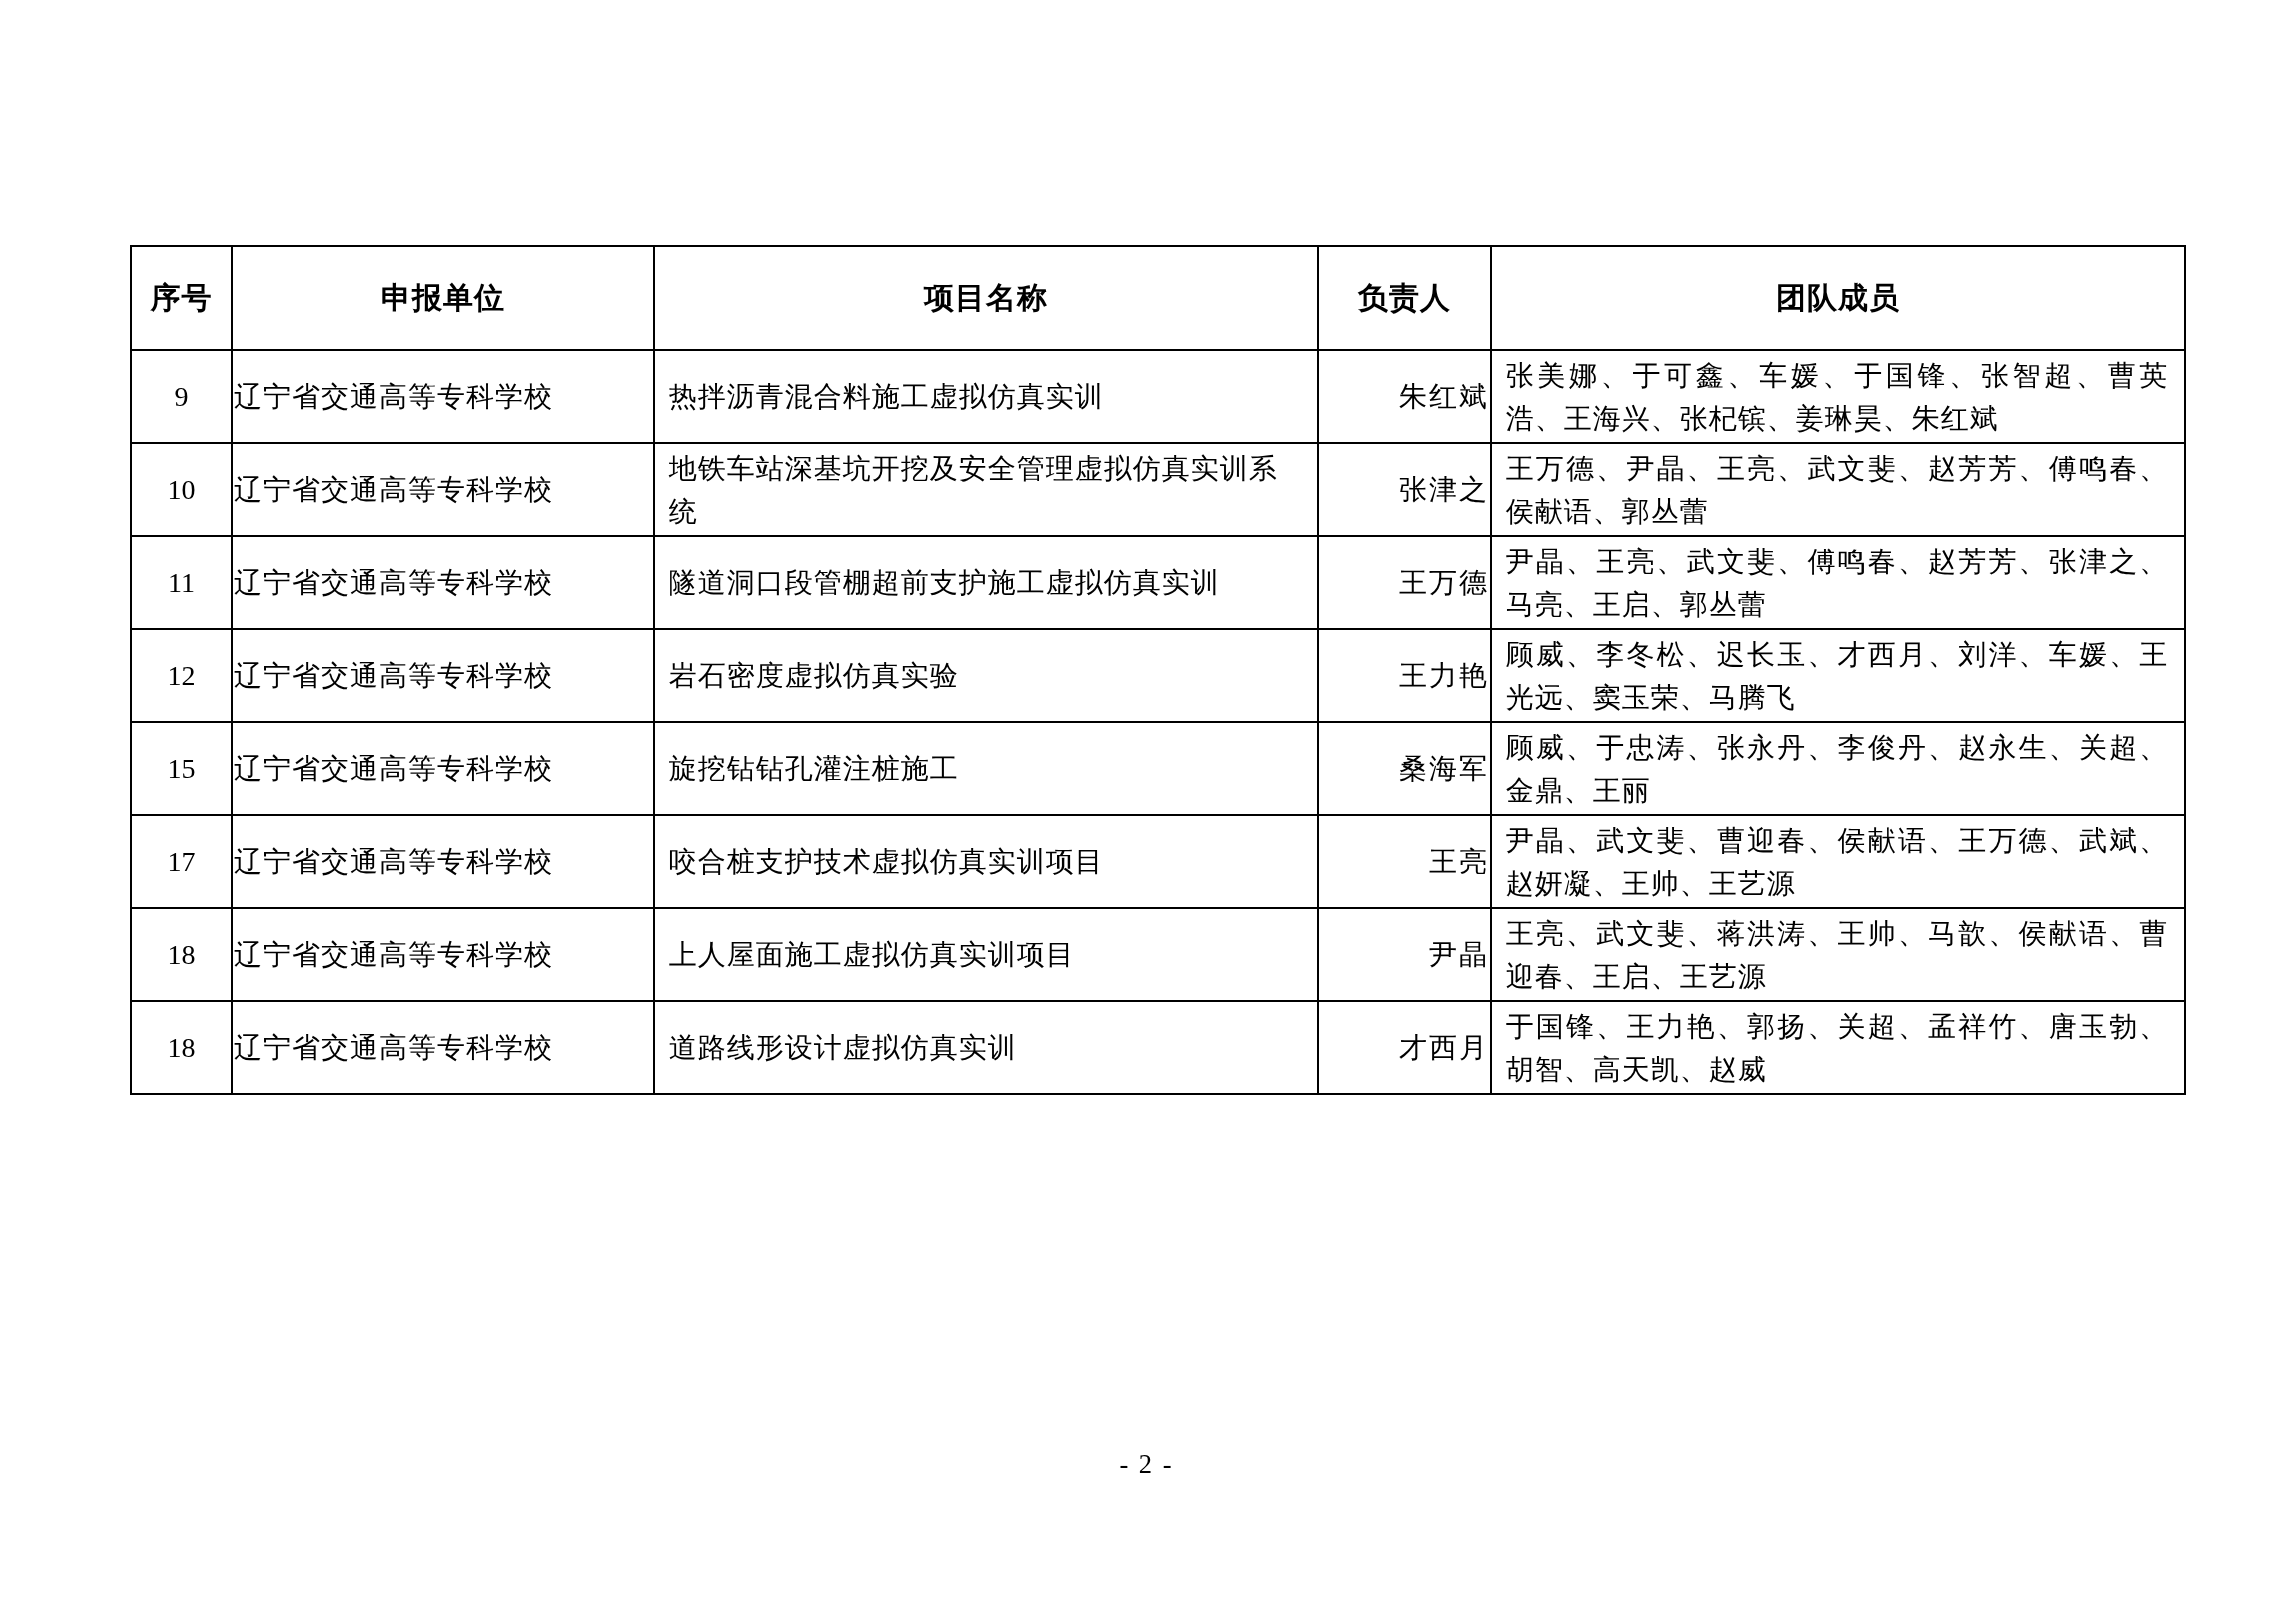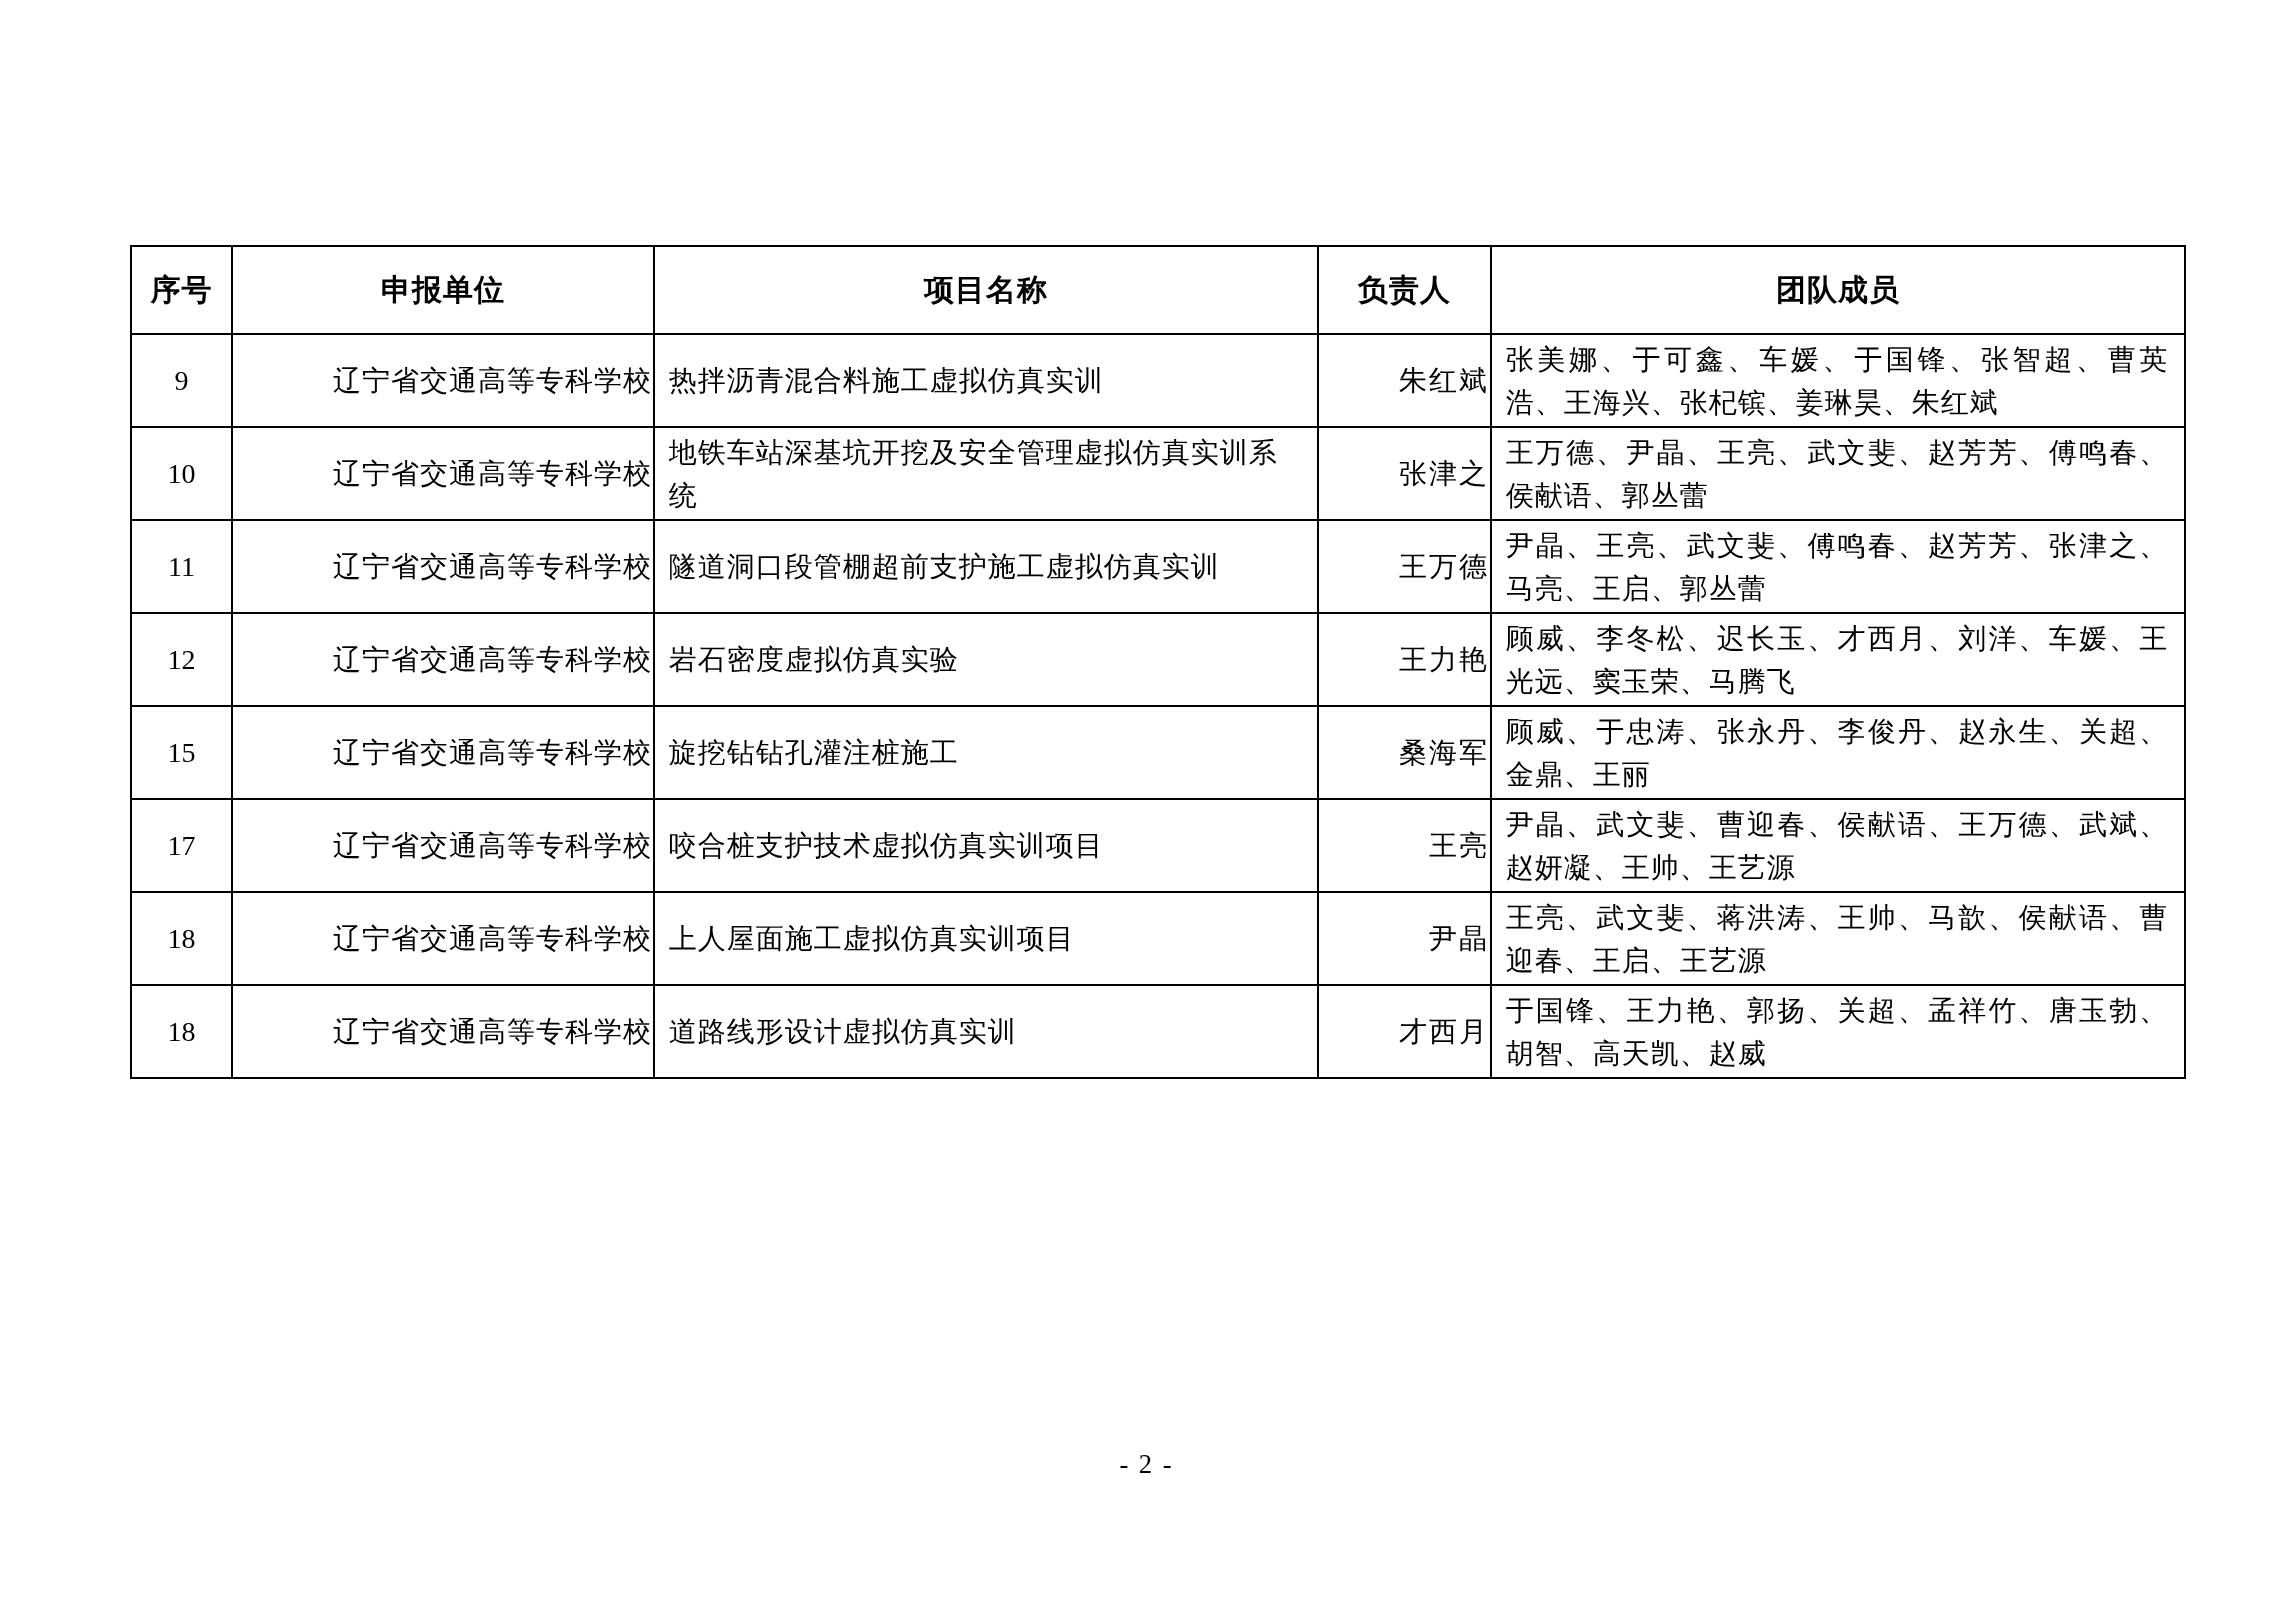--- a/index.html
+++ b/index.html
@@ -30,38 +30,38 @@
     border: 2.9px solid #000000;
   }
   .doc-table th,
   .doc-table td {
     border: 2px solid #000000;
     vertical-align: middle;
     overflow: hidden;
     box-sizing: border-box;
   }
   .doc-table thead th {
-    height: 88px;
+    height: 104px;
     font-family: "Liberation Sans", "DejaVu Sans", sans-serif;
     font-weight: bold;
     font-size: 30px;
     text-align: center;
     letter-spacing: 1px;
   }
   .doc-table tbody td {
     height: 93px;
     font-size: 28px;
     line-height: 43px;
   }
   td.cell-no {
     text-align: center;
     font-size: 27.4px;
   }
   td.cell-unit {
-    text-align: right;
+    text-align: left;
     letter-spacing: 1px;
     margin-top: 44px;
   }
   td.cell-project {
     text-align: left;
     padding: 0 29px 0 13.7px;
     letter-spacing: 1px;
     margin-left: 48px;
   }
   td.cell-leader {

